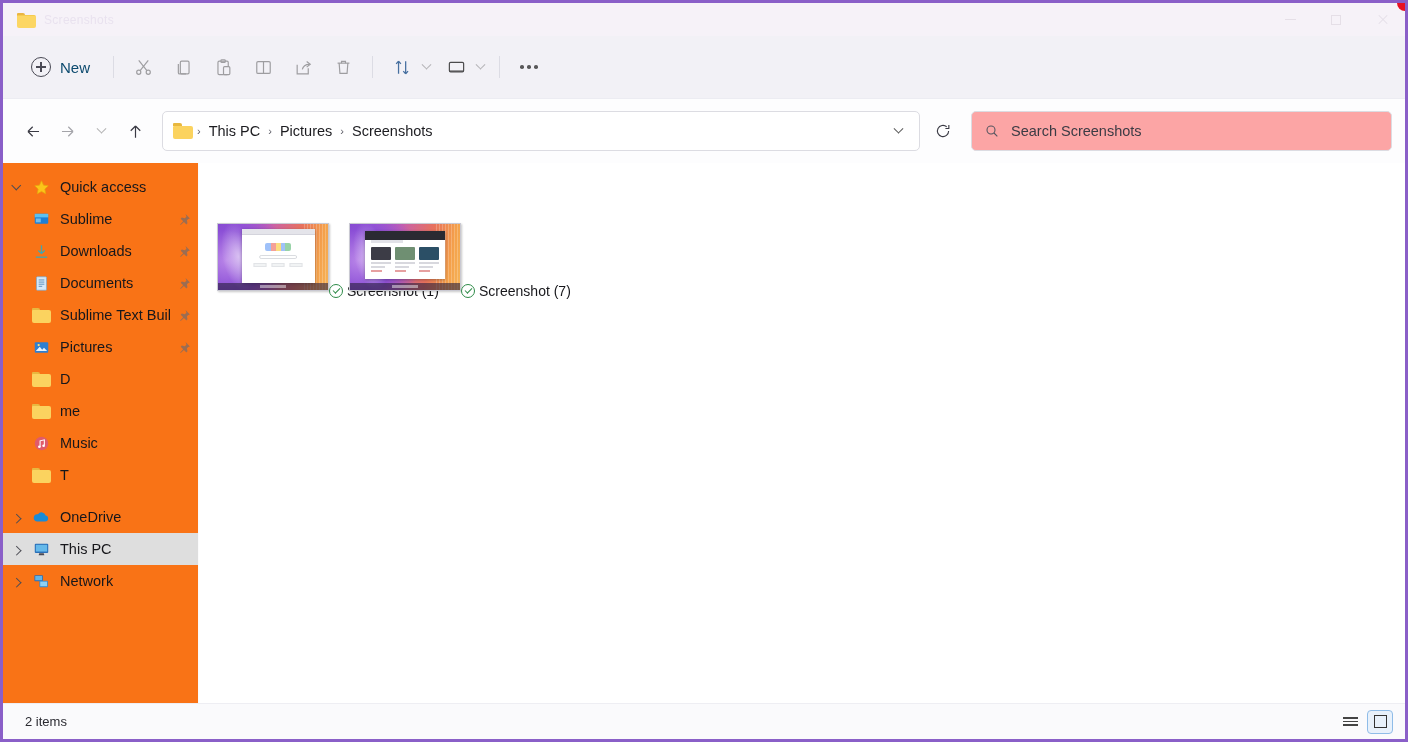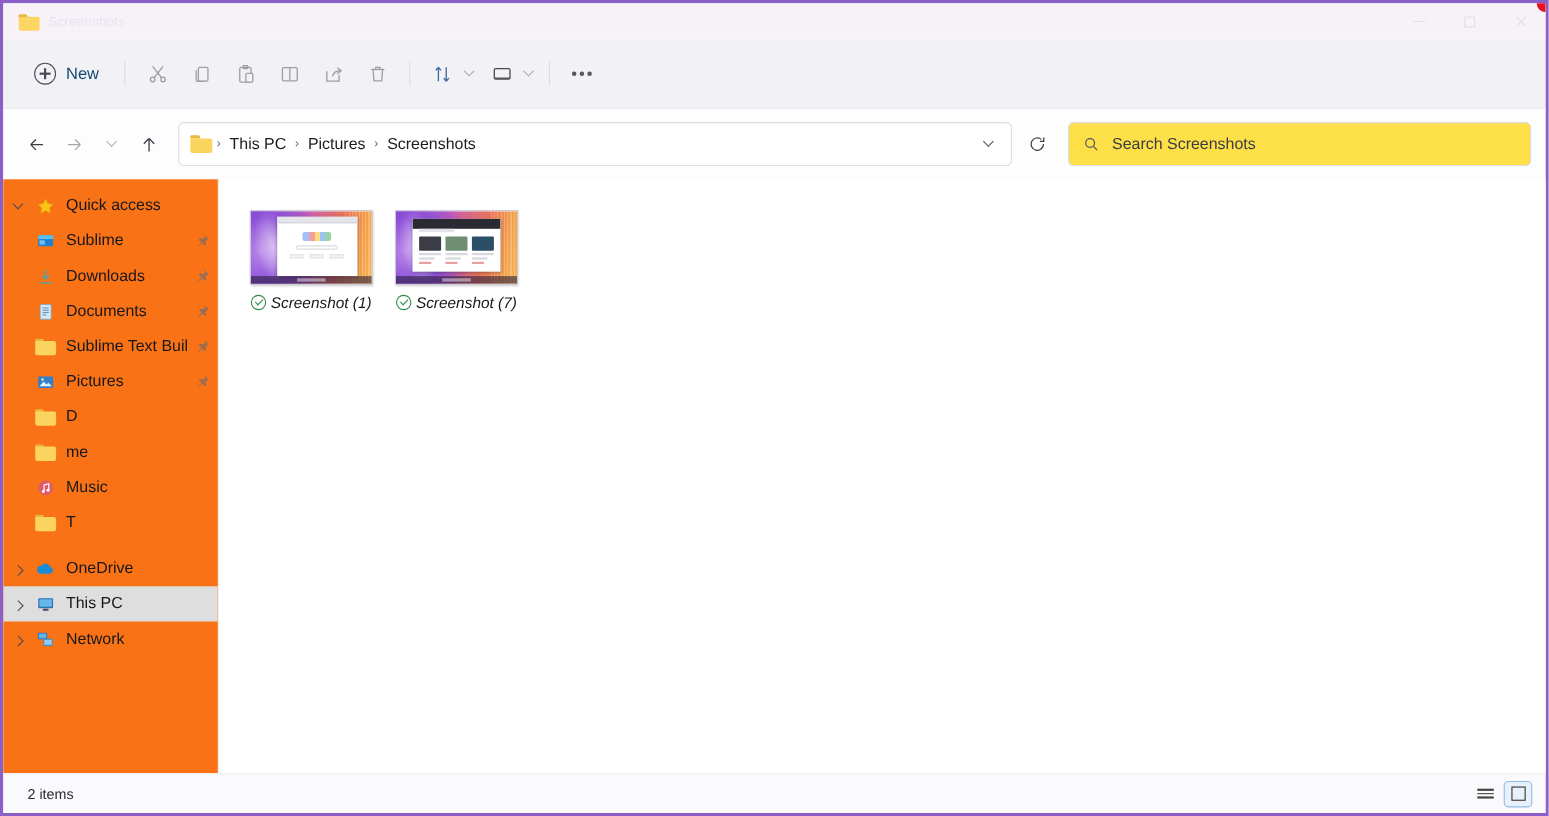--- a/index.html
+++ b/index.html
@@ -148,21 +148,21 @@
     font-size: 11px; color: #5c5c66; padding: 0 1px; user-select: none;
   }
   .crumb-right { margin-left: auto; display: flex; align-items: center; }
   .crumb-ic {
     width: 30px; height: 30px; display:flex; align-items:center; justify-content:center;
     border-radius: 4px; cursor: default;
   }
 
   .searchbox {
     margin-left: 11px; flex: 1 1 auto; height: 40px;
-    background: #fde047; border: 1px solid #dcdce2; border-radius: 5px;
+    background: #fca5a5; border: 1px solid #dcdce2; border-radius: 5px;
     display: flex; align-items: center; padding: 0 12px; gap: 11px;
   }
   .searchbox .ph { font-size: 14.5px; color: #3b3b44; }
 
   
   .body { flex: 1 1 auto; display: flex; min-height: 0; background: #ffffff; }
 
   .sidebar {
     width: 196px; flex: 0 0 196px; padding-top: 8px;
     background: #f97316; overflow: hidden;
@@ -201,22 +201,22 @@
   }
   .f-ico::after {
     content:""; position:absolute; left:0; top:2.5px; width:19px; height:12.5px;
     background:#fbd35f; border-radius:1px 2px 2px 2px;
   }
 
   
   .content { flex: 1 1 auto; background: #ffffff; padding: 24px 0 0 18px; }
   .grid { display: flex; flex-wrap: wrap; gap: 0px; }
   .file-item {
-    width: 132px; height: 112px; display: flex; flex-direction: column;
-    align-items: center; cursor: default; border-radius: 5px; padding-top: 3px; font-style: italic;
+    width: 132px; height: 112px; display: flex; flex-direction: row;
+    align-items: flex-end; cursor: default; border-radius: 5px; padding-top: 3px;
   }
   .thumb-wrap {
     width: 114px; height: 70px; position: relative; margin-bottom: 7px;
     display: flex; align-items: center; justify-content: center;
   }
   .thumb {
     width: 112px; height: 68px; position: relative; overflow: hidden;
     border: 1px solid #c9c9d2; background: #ffffff;
     box-shadow: 1px 1px 2px rgba(0,0,0,.22);
   }

